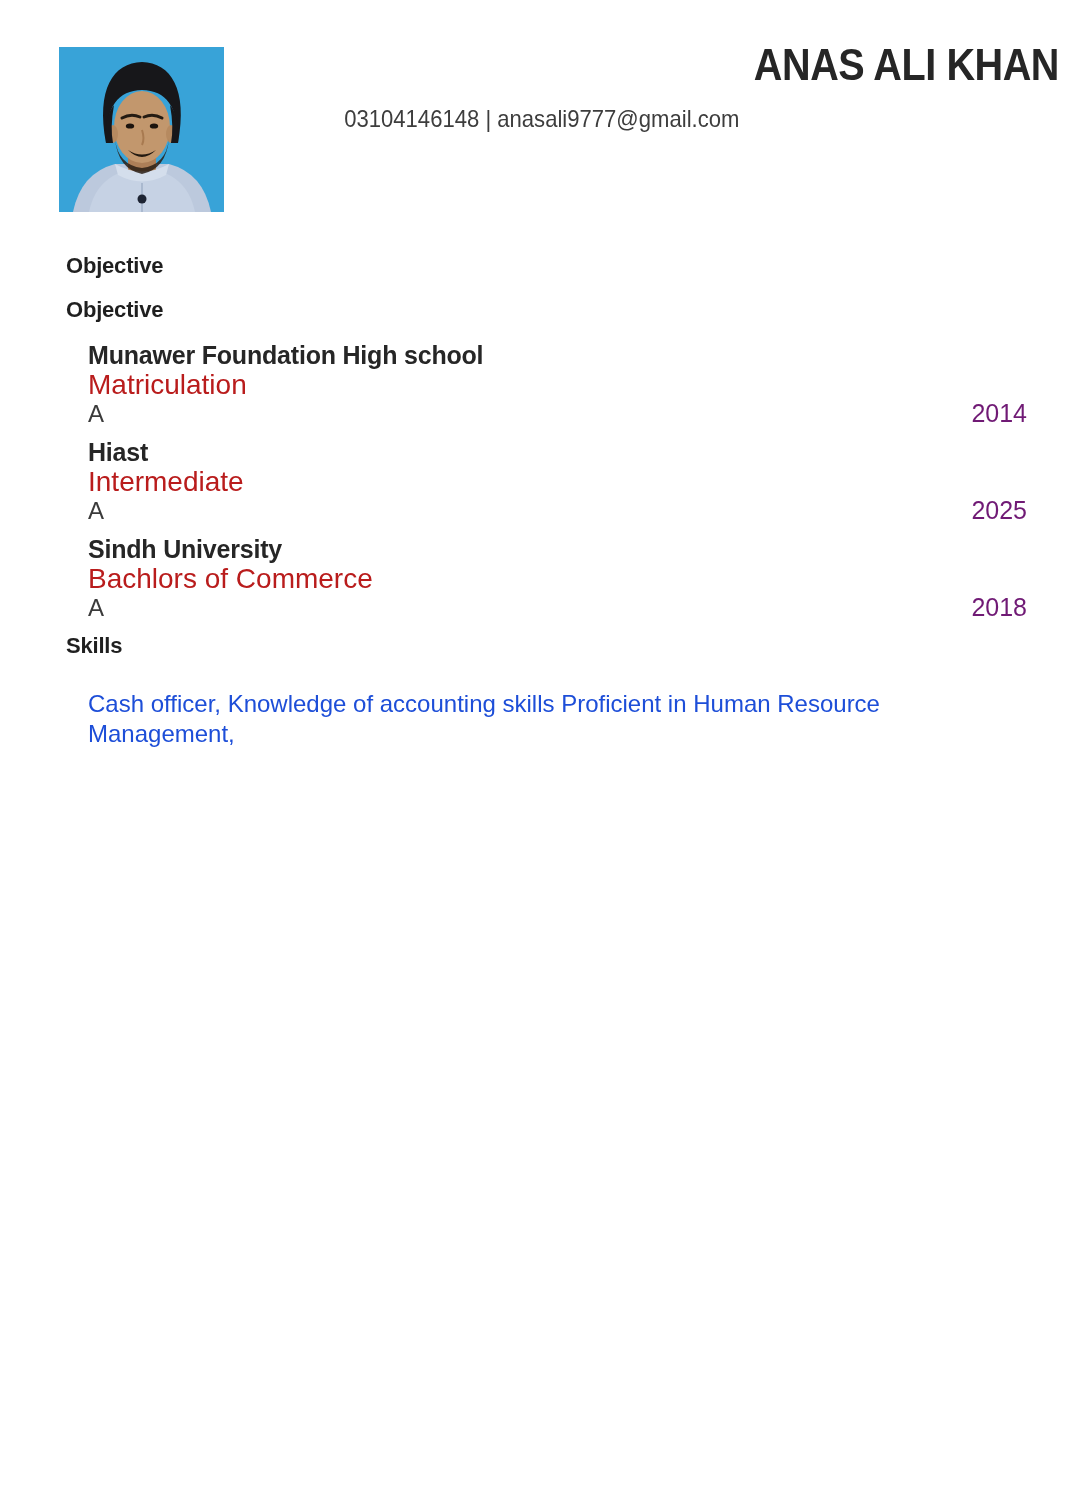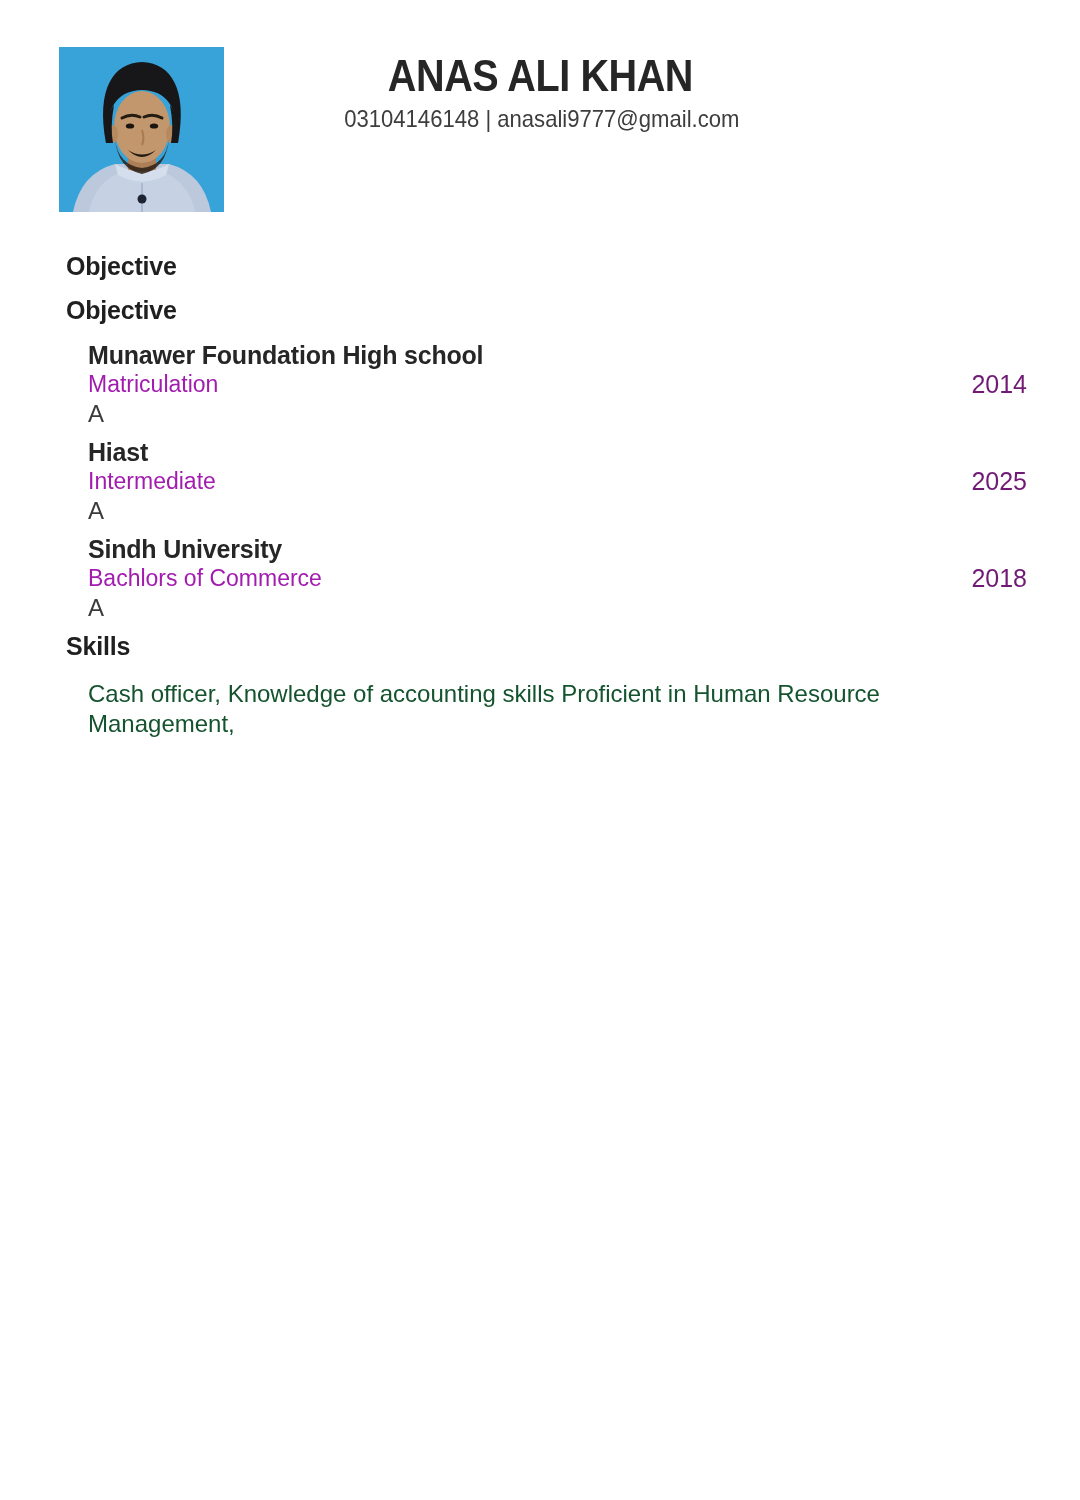--- a/index.html
+++ b/index.html
@@ -15,23 +15,23 @@
   .photo-frame {
     position: absolute;
     left: 59px; top: 47px;
     width: 165px; height: 165px;
     overflow: hidden;
   }
   .photo-frame svg { display: block; width: 165px; height: 165px; }
 
   .name {
     position: absolute;
-    top: 53px; left: 0;
+    top: 42px; left: 0;
     width: 1080px;
-    text-align: center;
+    text-align: right;
     font-size: 45px;
     font-weight: 700;
     line-height: 45px;
     color: #262626;
     white-space: nowrap;
   }
   .name .squeeze { display: inline-block; transform: scaleX(0.88); transform-origin: center; letter-spacing: -0.5px; }
 
   .contact {
     position: absolute;
@@ -45,55 +45,55 @@
   }
   .contact .squeeze { display: inline-block; transform: scaleX(0.92); transform-origin: center; }
 
   
   .content {
     position: absolute;
     left: 66px; top: 0;
     width: 961px;
   }
   .section-heading {
-    font-size: 25px;
+    font-size: 22px;
     font-weight: 700;
     line-height: 28px;
     letter-spacing: -0.2px;
     color: #1f1f1f;
   }
   #objective-heading { margin-top: 252px; }
   .objective-body {
     margin-top: 24px;
     font-size: 24px;
     line-height: 31px;
     color: #3b3b3b;
   }
   #education-heading { margin-top: 16px; }
 
   .edu-list { margin-top: 17px; list-style: none; }
-  .edu-item { display: flex; align-items: center; margin-bottom: 10px; }
+  .edu-item { display: flex; align-items: flex-end; margin-bottom: 10px; }
   .bullet-cell { width: 22px; flex: 0 0 22px; }
   .dot {
     width: 7px; height: 7px;
     border-radius: 50%;
     background: #454545;
     margin-top: 12px;
     margin-left: 1px;
   }
   .edu-main { flex: 1 1 auto; min-width: 0; }
   .edu-title  { font-size: 25px; font-weight: 700; line-height: 29px; letter-spacing: -0.2px; color: #262626; }
-  .edu-degree { font-size: 23px; line-height: 29px; color: #a21caf; }
+  .edu-degree { font-size: 28px; line-height: 29px; color: #b91c1c; }
   .edu-grade  { font-size: 24px; line-height: 29px; color: #3b3b3b; }
   .edu-year   { flex: 0 0 auto; font-size: 25px; line-height: 29px; color: #701a75; }
 
   #skills-heading { }
   .skills-list { margin-top: 19px; list-style: none; }
   .skill-item { display: flex; align-items: flex-start; }
-  .skill-text { flex: 1 1 auto; font-size: 24px; line-height: 30px; color: #14532d; max-width: 939px; }
+  .skill-text { flex: 1 1 auto; font-size: 24px; line-height: 30px; color: #1d4ed8; max-width: 939px; margin-top: 10px; }
 </style>
 </head>
 <body>
 
 <div class="photo-frame">
   <svg viewBox="0 0 165 165">
     <rect width="165" height="165" fill="#38a3d8"></rect>
 
     <path d="M14 165 Q22 126 56 117 L110 117 Q144 126 152 165 Z" fill="#bcc9dd"></path>
     <path d="M30 165 Q36 136 60 126 L106 126 Q130 136 136 165 Z" fill="#c6d2e4"></path>

